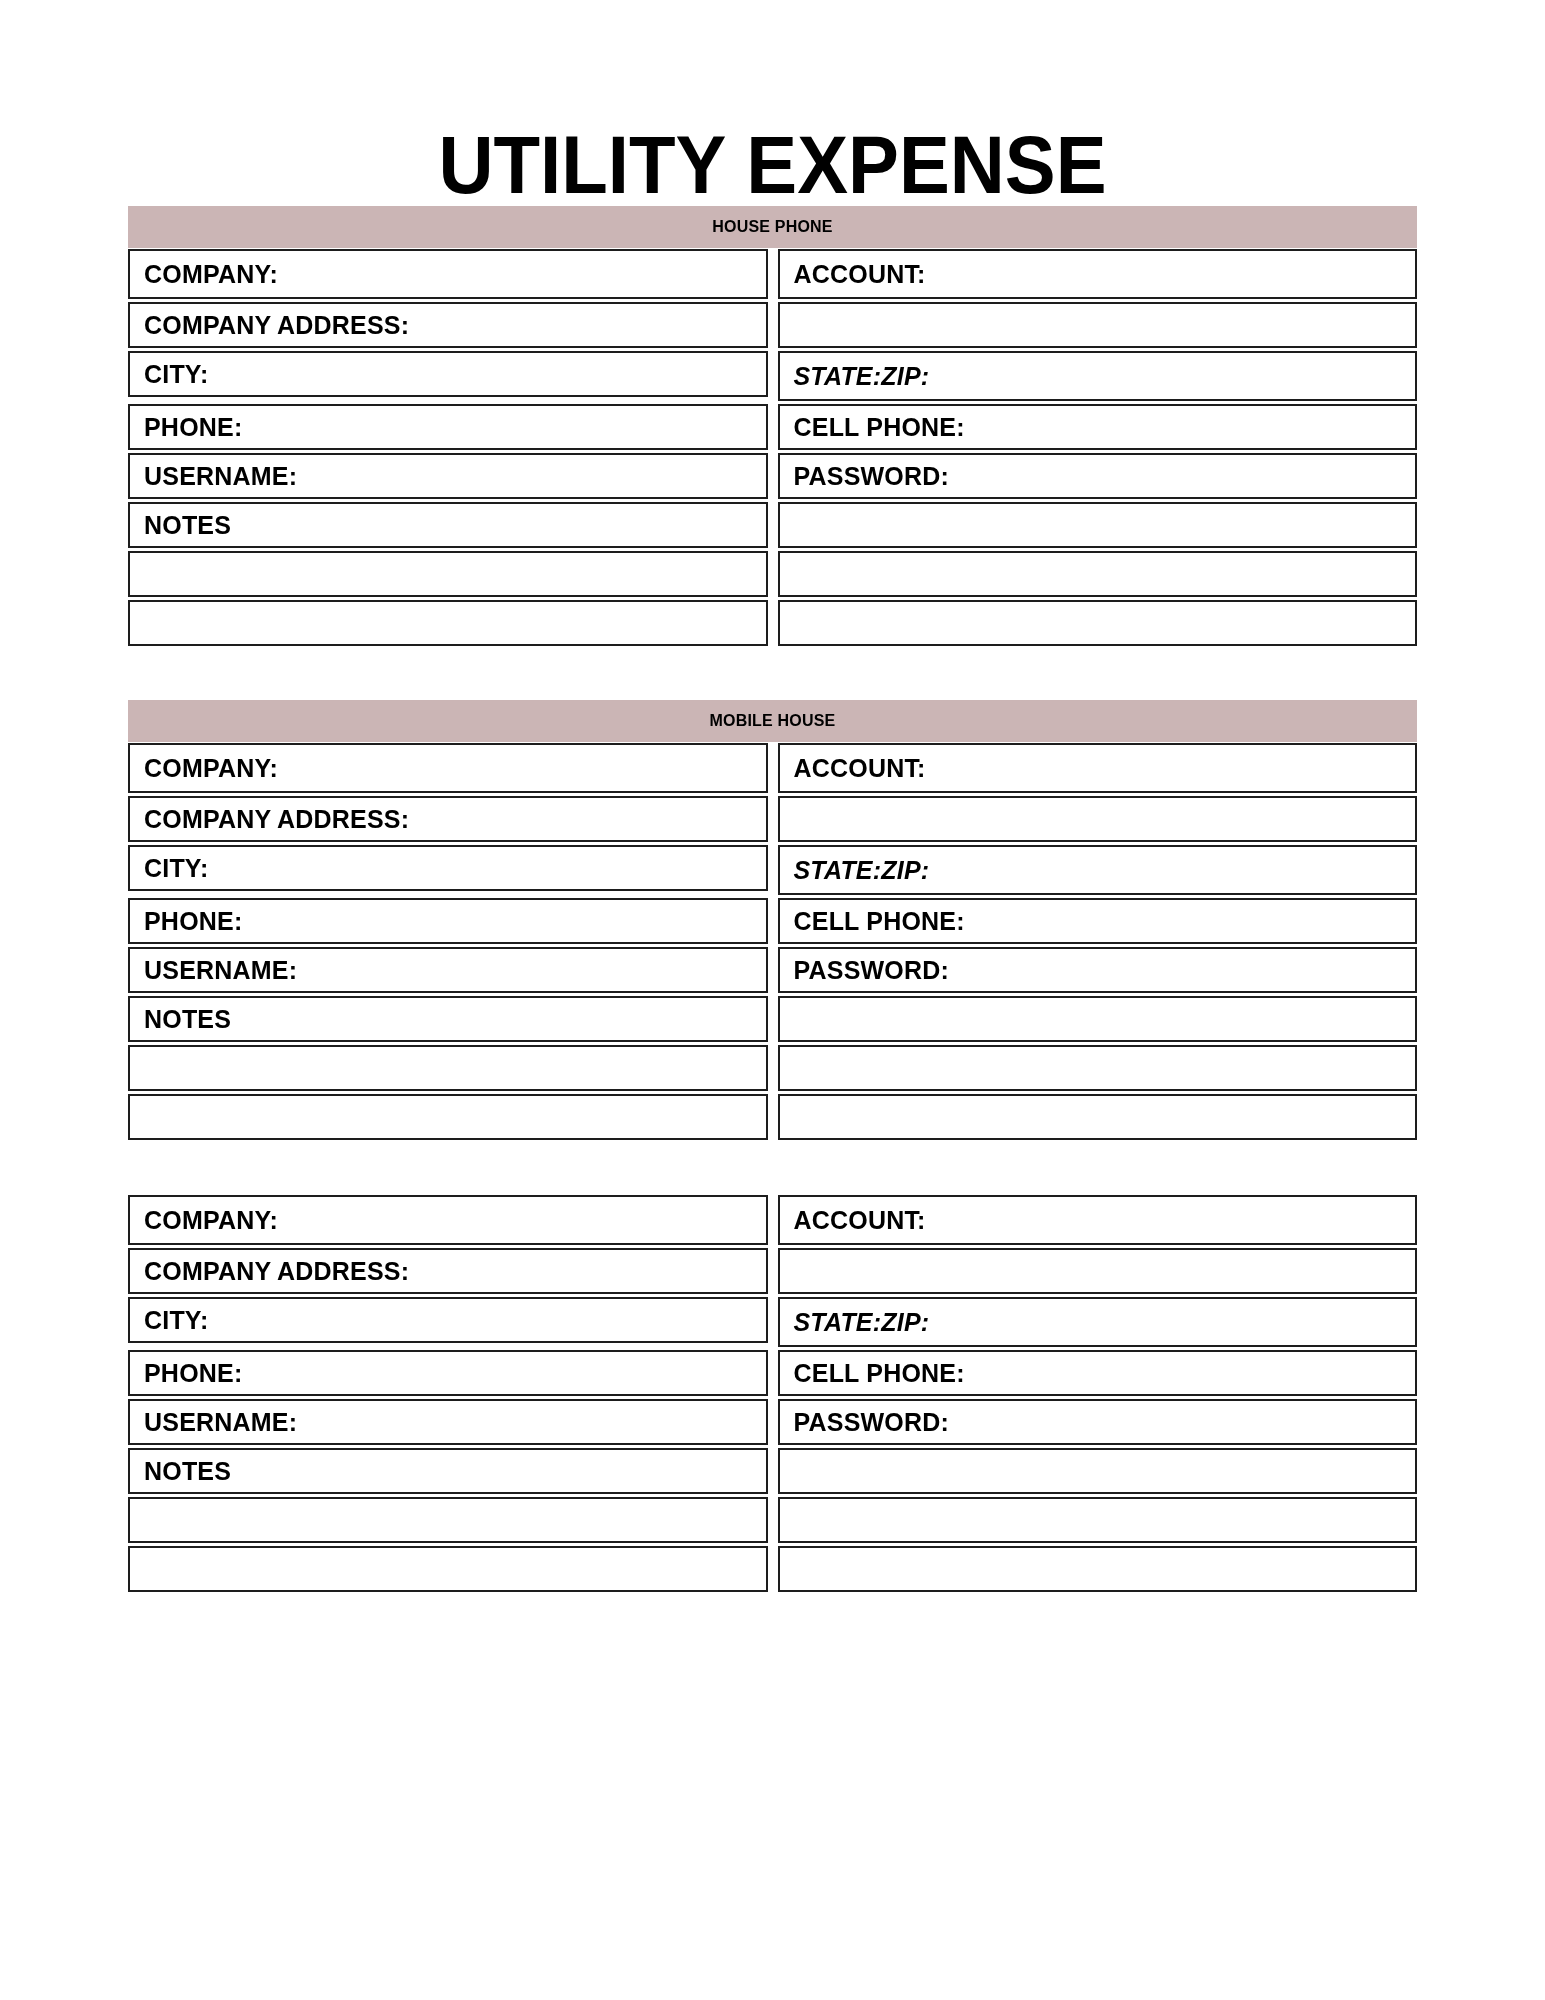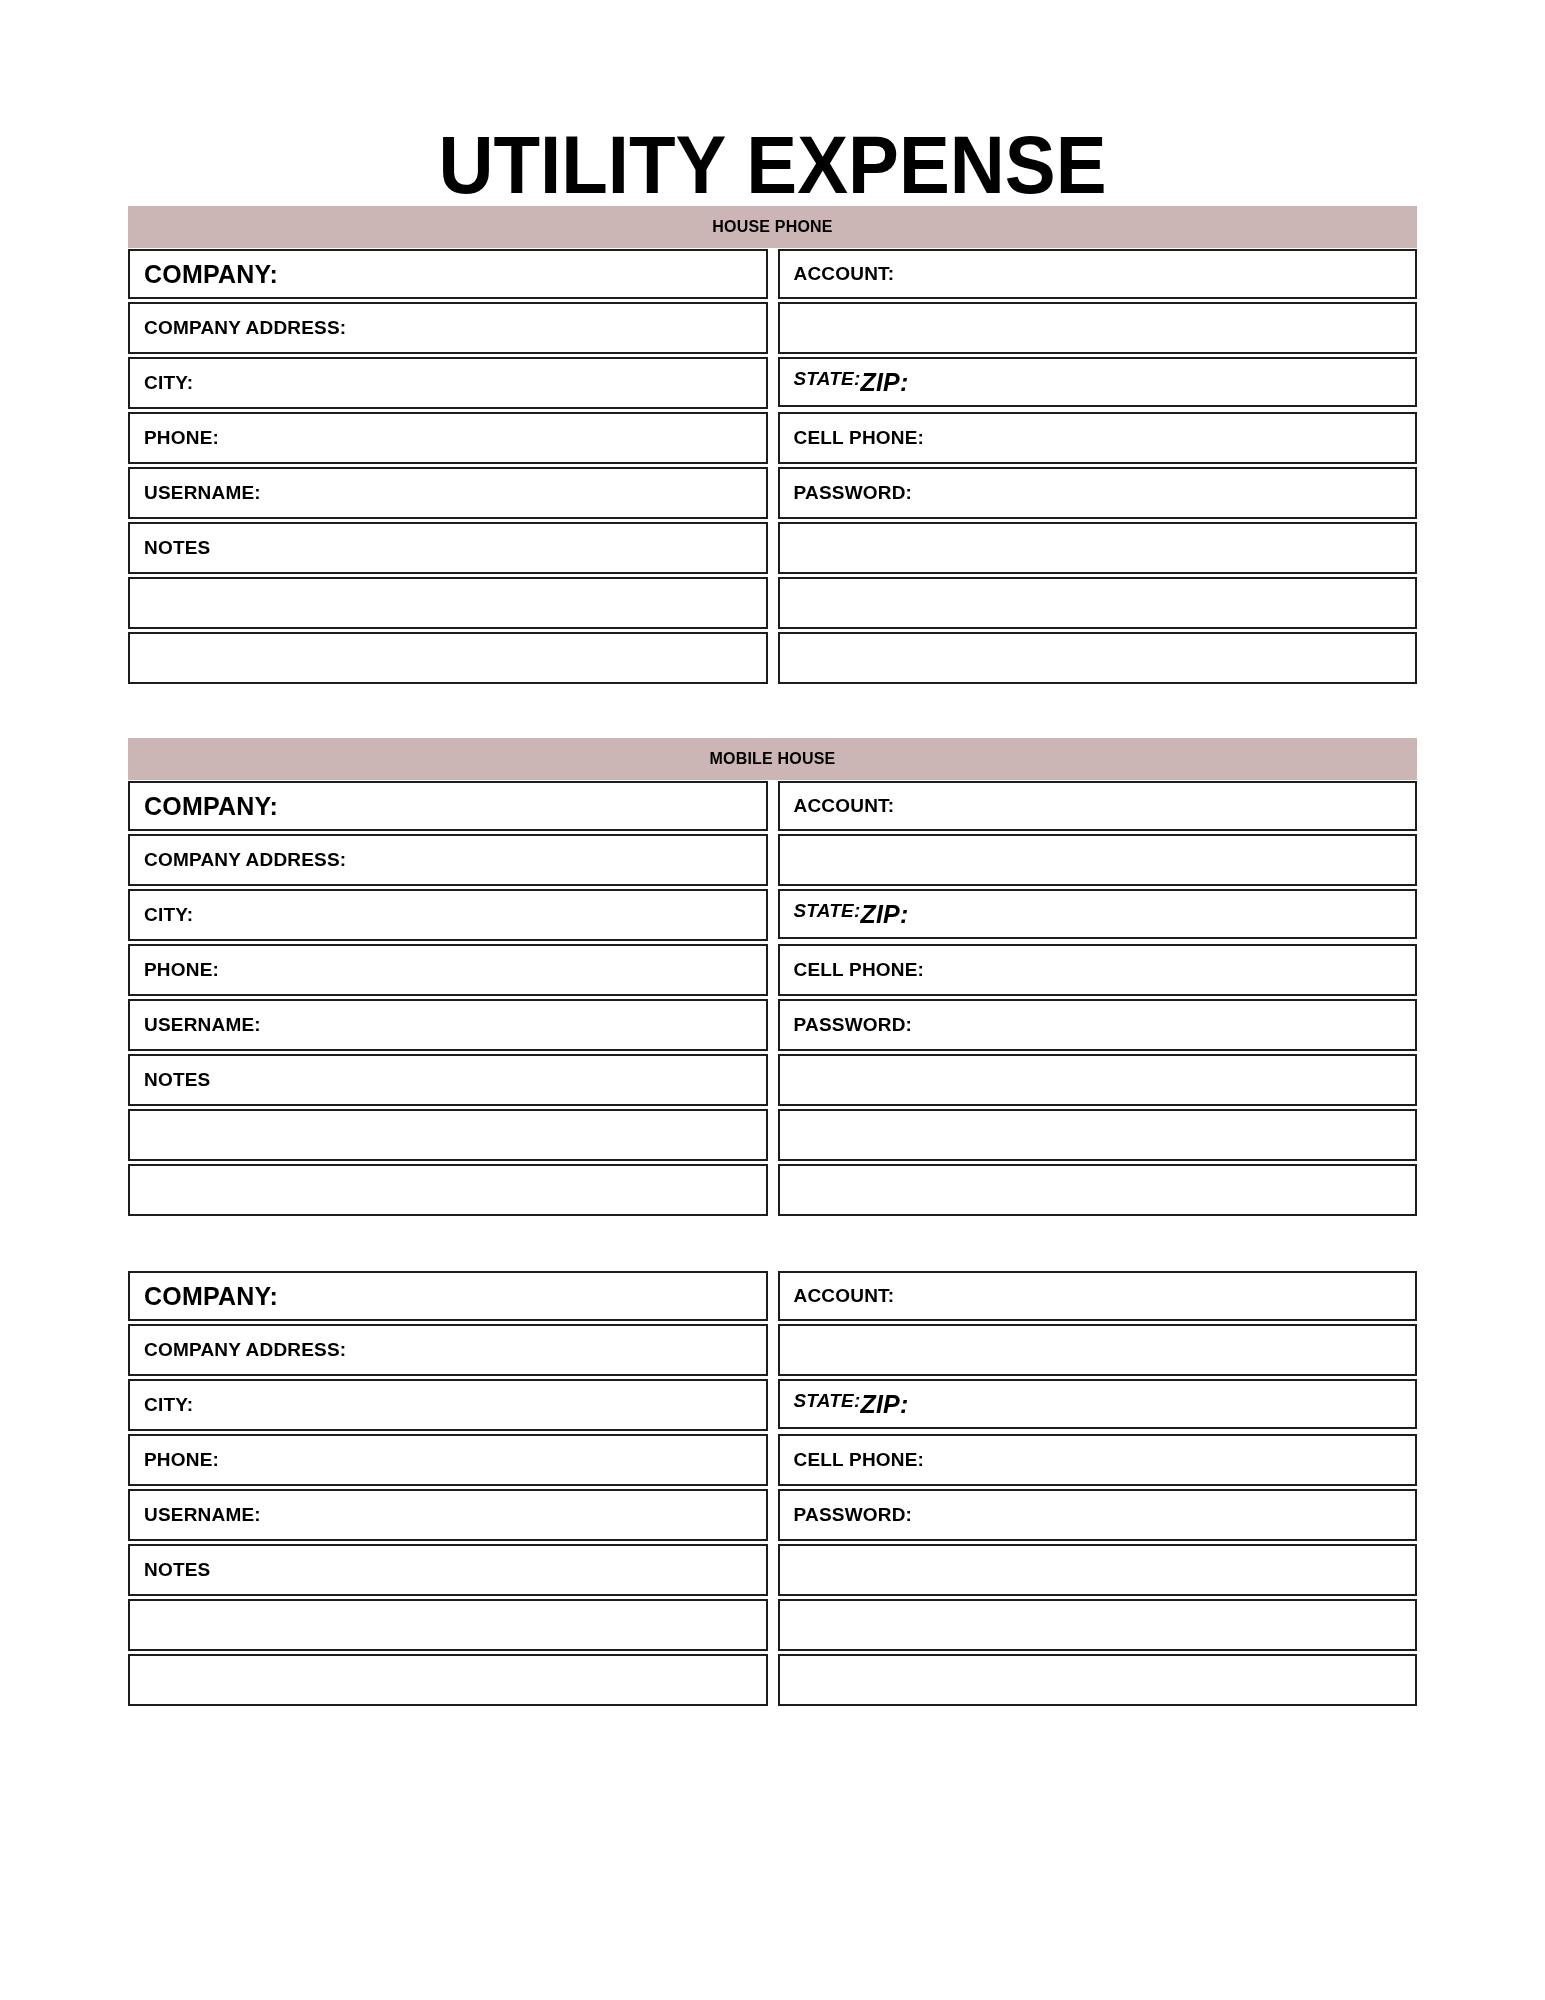--- a/index.html
+++ b/index.html
@@ -59,36 +59,36 @@
     width: 100%;
     margin-top: 3px;
   }
   .row:first-child {
     margin-top: 1px;
   }
   .cell {
     border: 2px solid #1d1d1d;
     background: #ffffff;
     box-sizing: border-box;
-    height: 52px;
+    height: 46px;
     display: flex;
     align-items: center;
     padding-left: 14px;
     overflow: hidden;
   }
   .cell.left {
     width: 648px;
   }
   .cell.right {
     width: 648px;
     margin-left: 10px;
   }
   .label {
     font-weight: bold;
-    font-size: 19px;
+    font-size: 25px;
     letter-spacing: 0.2px;
     white-space: nowrap;
   }
   .label.big {
     font-size: 25px;
   }
   .label.zip {
     font-size: 25px;
   }
   .cell.tall {

